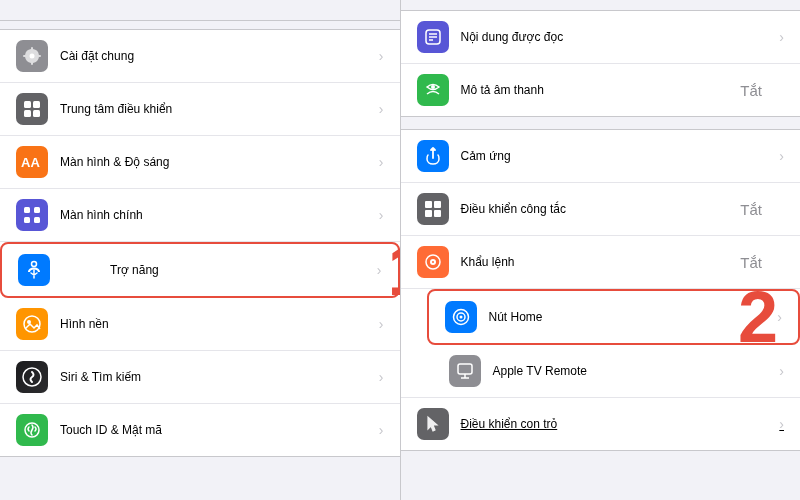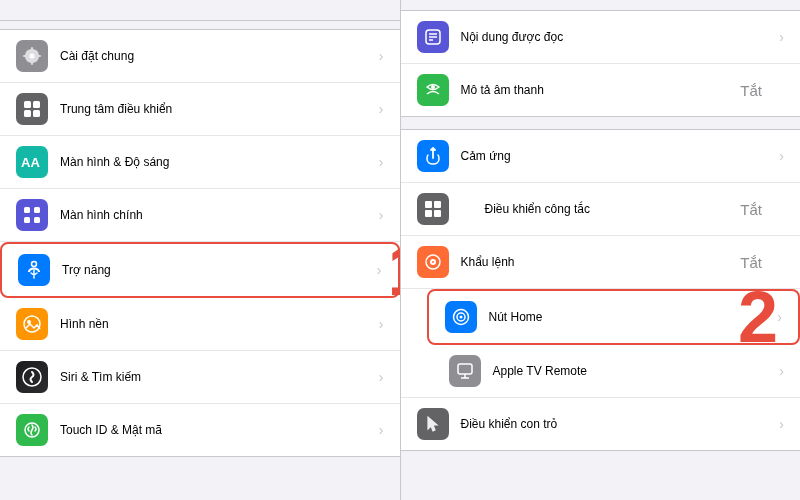--- a/index.html
+++ b/index.html
@@ -107,20 +107,21 @@
 
     
     .divider-line {
       width: 1px;
       background: #c8c8cc;
       height: 100%;
     }
 
     .left-item-wrapper {
       position: relative;
+      gap: 48px;
     }
   </style>
 </head>
 <body>
 
 <div class="panel">
   <div class="panel-header">
     <span class="panel-title"></span>
   </div>
   <div class="settings-list">
@@ -142,21 +143,21 @@
               <rect x="2" y="2" width="7" height="7" rx="1.5" fill="white"></rect>
               <rect x="11" y="2" width="7" height="7" rx="1.5" fill="white"></rect>
               <rect x="2" y="11" width="7" height="7" rx="1.5" fill="white"></rect>
               <rect x="11" y="11" width="7" height="7" rx="1.5" fill="white"></rect>
             </svg>
           </div>
           <span class="item-label">Trung tâm điều khiển</span>
           <span class="chevron">›</span>
         </div>
         <div class="settings-item">
-          <div class="icon-wrapper" style="background: #14b8a6;">
+          <div class="icon-wrapper" style="background: #f97316;">
             <svg width="22" height="14" viewBox="0 0 22 14" fill="white">
               <text x="0" y="12" font-size="13" font-weight="700" fill="white" font-family="Arial">AA</text>
             </svg>
           </div>
           <span class="item-label">Màn hình &amp; Độ sáng</span>
           <span class="chevron">›</span>
         </div>
         <div class="settings-item">
           <div class="icon-wrapper" style="background: rgb(88, 86, 214);">
             <svg width="20" height="20" viewBox="0 0 20 20" fill="white">
@@ -254,21 +255,21 @@
         <div class="settings-item" style="position: relative;">
           <div class="icon-wrapper" style="background: rgb(0, 122, 255);">
             <svg width="20" height="20" viewBox="0 0 20 20" fill="none">
               <path d="M10 2 L10 12 M8 4 L10 2 L12 4" stroke="white" stroke-width="1.8" stroke-linecap="round" stroke-linejoin="round"></path>
               <path d="M5 9 C5 9 4 10 4 13 C4 16 6.5 18 10 18 C13.5 18 16 16 16 13 C16 10 15 9 15 9" stroke="white" stroke-width="1.5" fill="none" stroke-linecap="round"></path>
             </svg>
           </div>
           <span class="item-label">Cảm ứng</span>
           <span class="chevron">›</span>
         </div>
-        <div class="settings-item" style="position: relative; gap: 24px;">
+        <div class="settings-item" style="position: relative;">
           <div class="icon-wrapper" style="background: rgb(99, 99, 102);">
             <svg width="20" height="20" viewBox="0 0 20 20" fill="white">
               <rect x="2" y="2" width="7" height="7" rx="1" fill="white"></rect>
               <rect x="11" y="2" width="7" height="7" rx="1" fill="white"></rect>
               <rect x="2" y="11" width="7" height="7" rx="1" fill="white"></rect>
               <rect x="11" y="11" width="7" height="7" rx="1" fill="white"></rect>
             </svg>
           </div>
           <span class="item-label">Điều khiển công tắc</span>
           <span class="item-value">Tắt</span>
@@ -300,21 +301,21 @@
           <div class="icon-wrapper" style="background: rgb(142, 142, 147);">
             <svg width="20" height="20" viewBox="0 0 20 20" fill="none">
               <rect x="3" y="3" width="14" height="10" rx="2" stroke="white" stroke-width="1.5"></rect>
               <line x1="10" y1="13" x2="10" y2="17" stroke="white" stroke-width="1.5"></line>
               <line x1="6" y1="17" x2="14" y2="17" stroke="white" stroke-width="1.5"></line>
             </svg>
           </div>
           <span class="item-label">Apple TV Remote</span>
           <span class="chevron">›</span>
         </div>
-        <div class="settings-item" style="position: relative;">
+        <div class="settings-item" style="position: relative; text-decoration: underline;">
           <div class="icon-wrapper" style="background: rgb(99, 99, 102);">
             <svg width="20" height="20" viewBox="0 0 20 20" fill="none">
               <path d="M5 3 L5 15 L8 12 L10 17 L12 16 L10 11 L14 11 Z" stroke="white" stroke-width="1.2" fill="white" opacity="0.9"></path>
             </svg>
           </div>
           <span class="item-label">Điều khiển con trỏ</span>
           <span class="chevron">›</span>
         </div>
       </div>
   </div>

